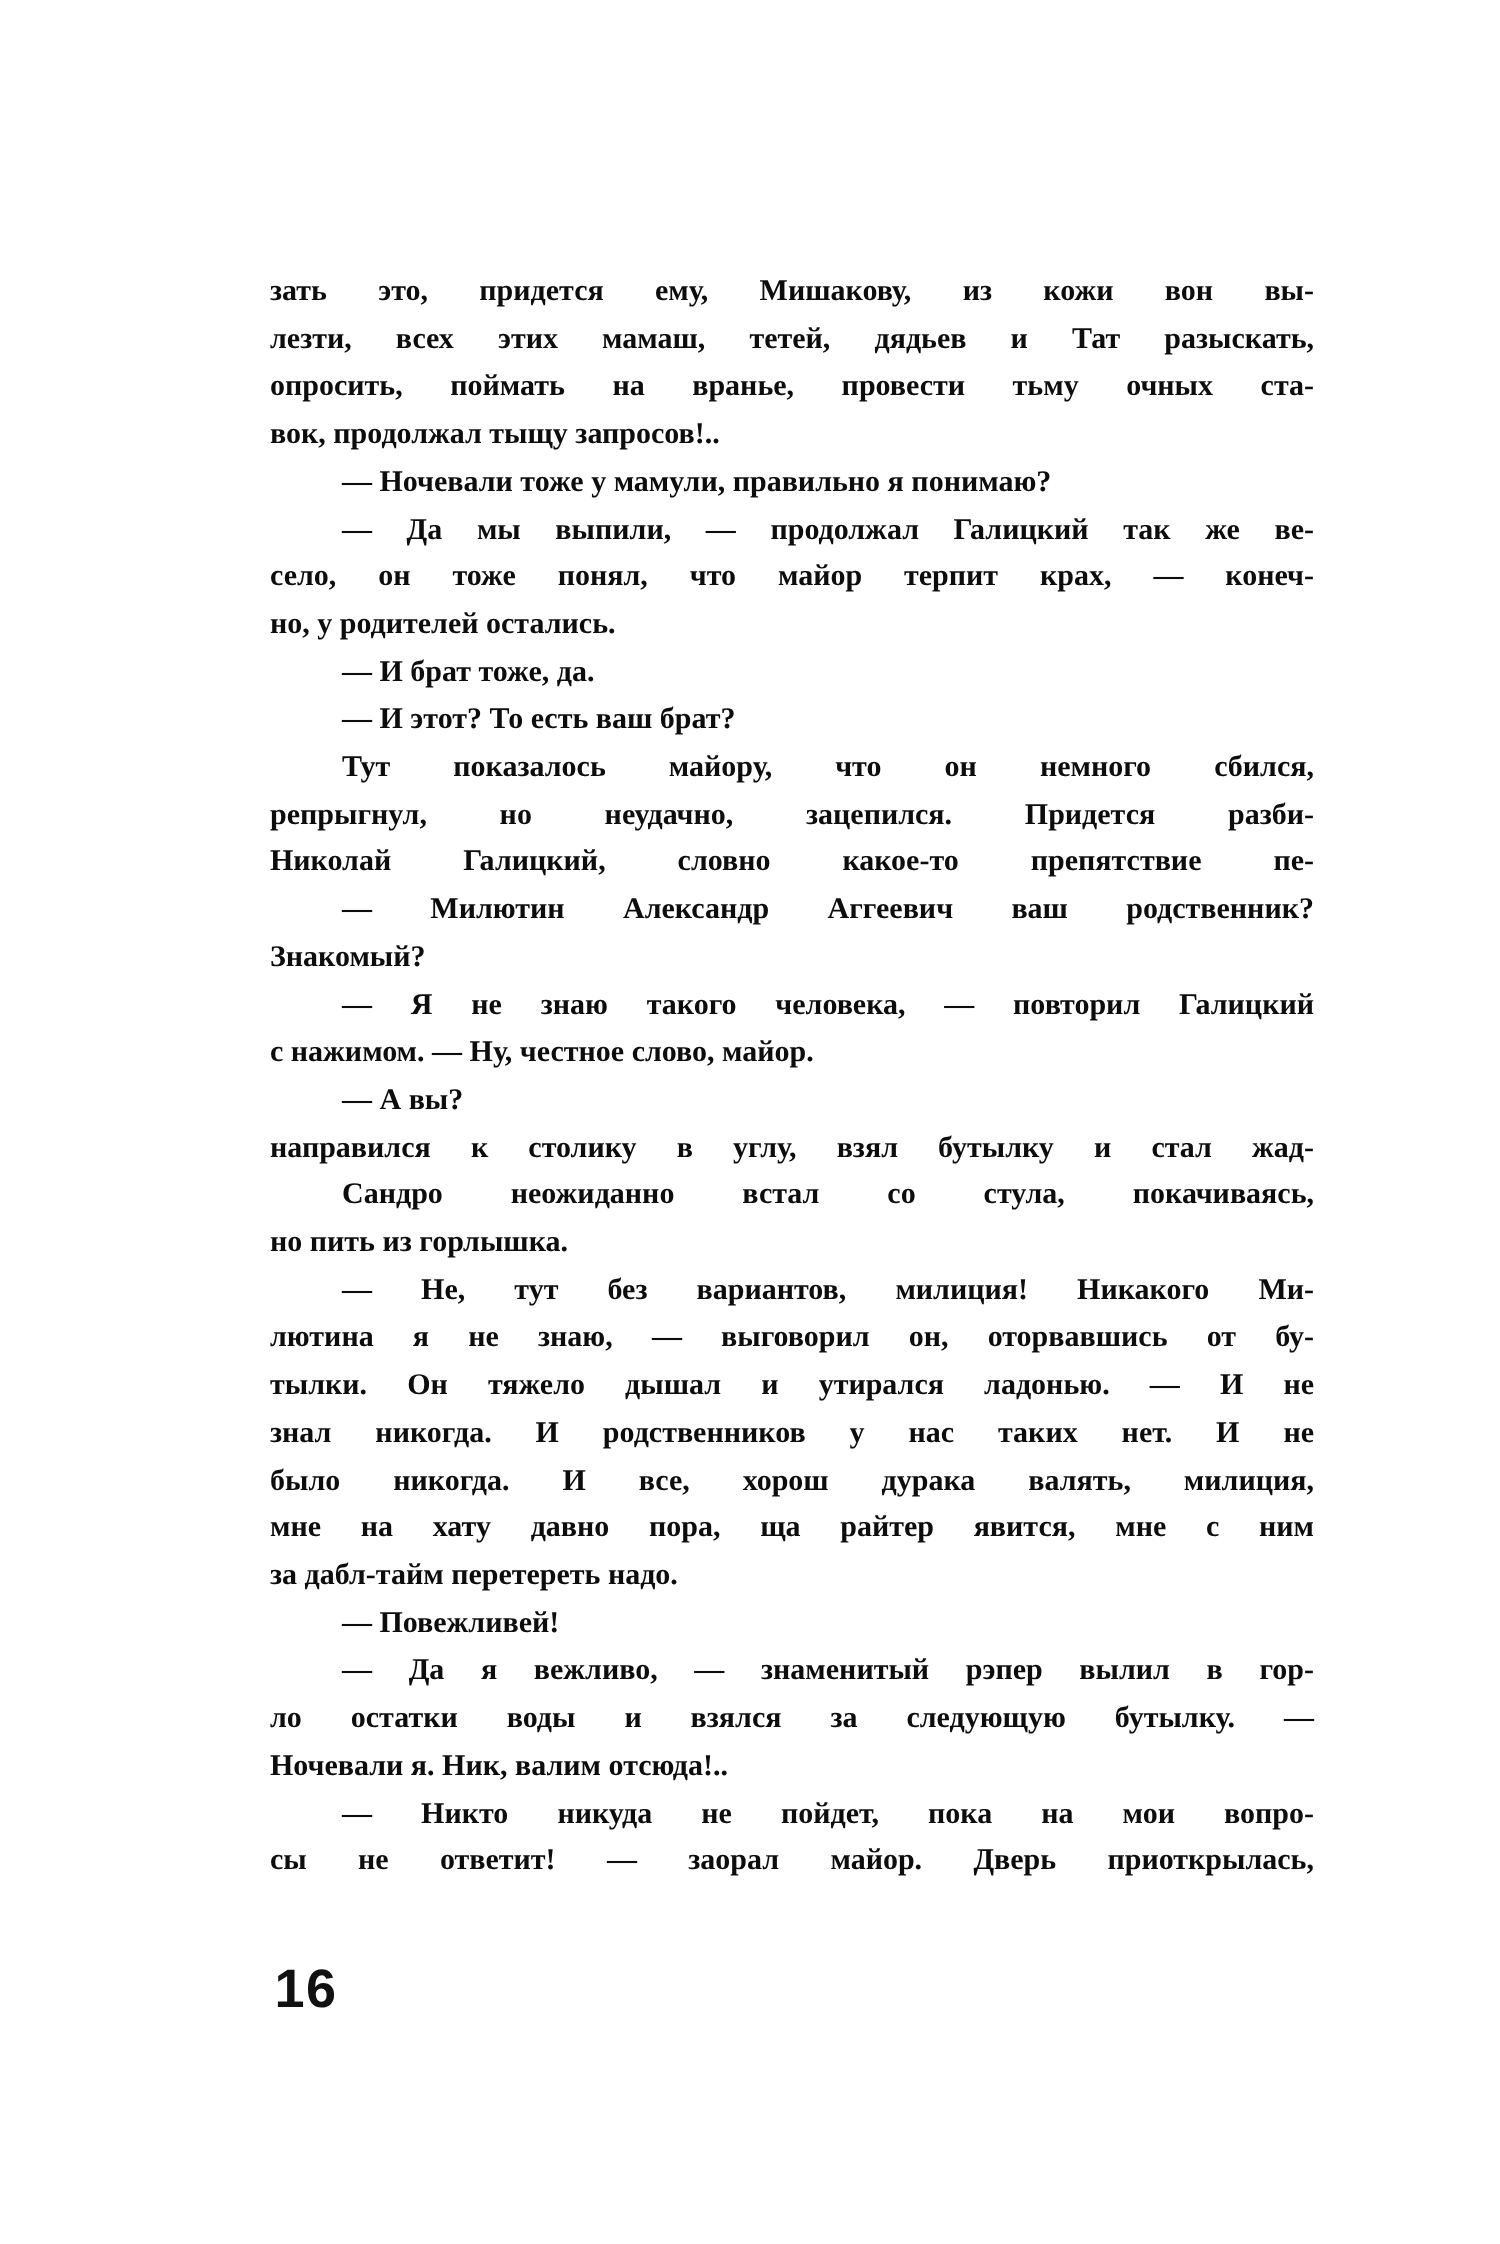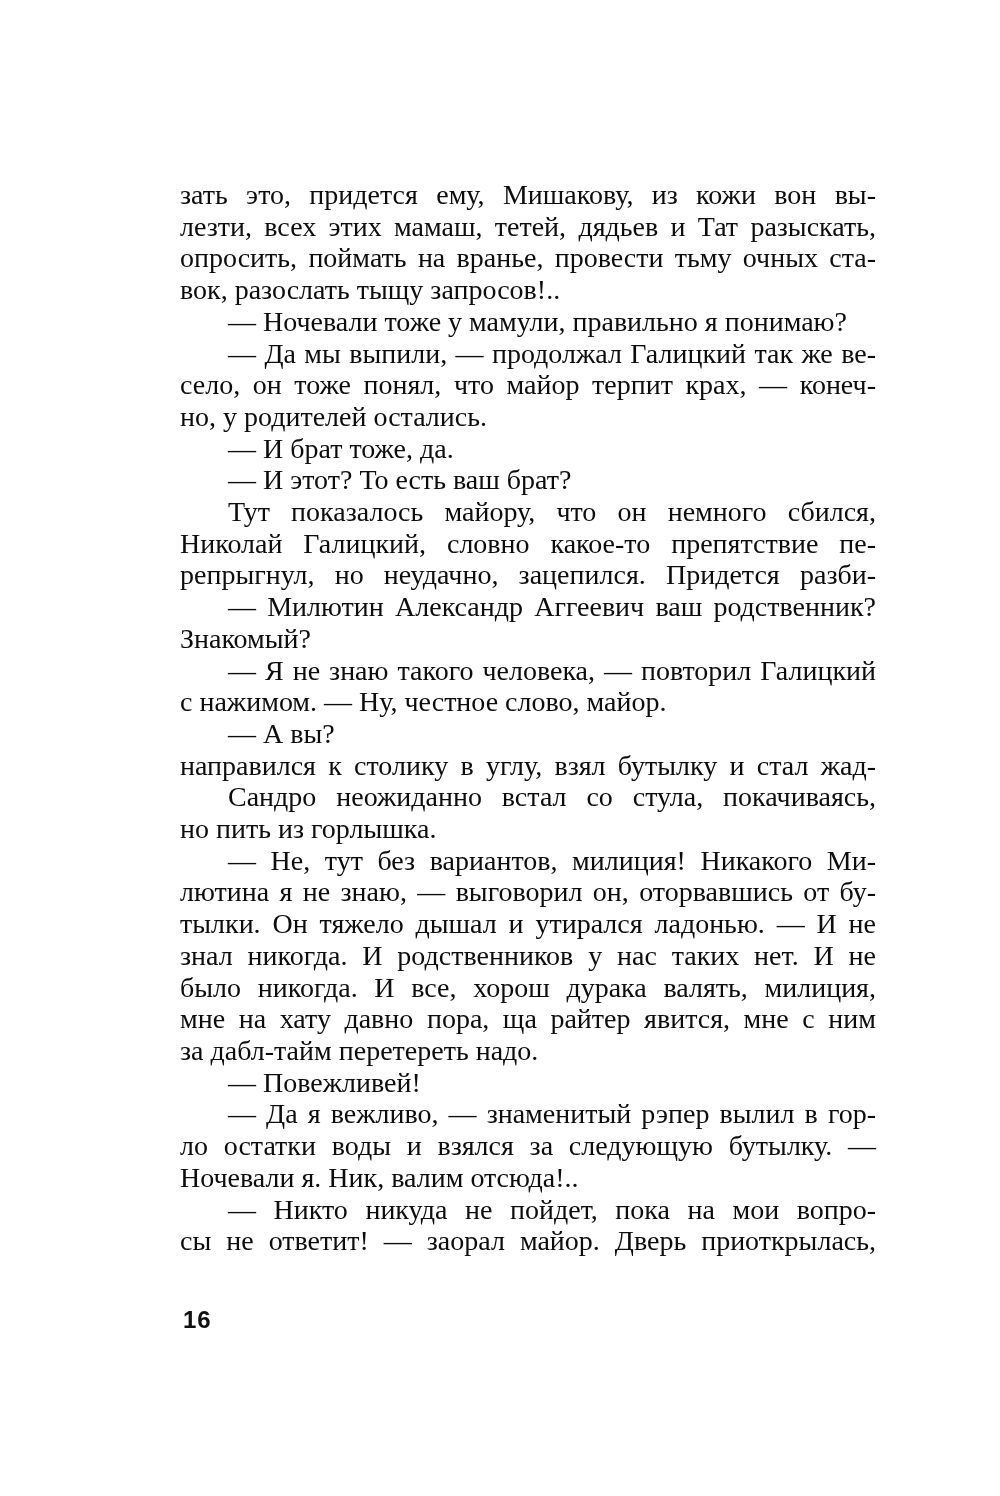--- a/index.html
+++ b/index.html
@@ -10,60 +10,61 @@
     background: #ffffff;
     font-family: "Liberation Serif", serif;
     color: #0d0d0d;
     overflow: hidden;
   }
   .text-block {
     position: absolute;
     left: 180px;
     top: 179px;
     width: 696px;
-    font-size: 28px;
+    font-size: 20px;
     line-height: 31.7px;
+    font-weight: bold;
   }
   .line {
     text-align: justify;
     text-align-last: justify;
     text-justify: inter-word;
   }
   .line.first { text-indent: 48px; }
   .line.last  { text-align-last: left; }
   .page-number {
     position: absolute;
     left: 183px;
     top: 1308px;
     font-family: "Liberation Sans", sans-serif;
     font-weight: 700;
-    font-size: 24px;
+    font-size: 36px;
     line-height: 1;
     color: #111111;
     letter-spacing: 1px;
   }
 </style>
 </head>
 <body>
 
 <main class="page">
   <section class="text-block">
       <div class="line">зать это, придется ему, Мишакову, из кожи вон вы-</div>
       <div class="line">лезти, всех этих мамаш, тетей, дядьев и Тат разыскать,</div>
       <div class="line">опросить, поймать на вранье, провести тьму очных ста-</div>
-      <div class="line last">вок, разослать тыщу запросов!..</div>
+      <div class="line last">вок, продолжал тыщу запросов!..</div>
       <div class="line first last">— Ночевали тоже у мамули, правильно я понимаю?</div>
       <div class="line first">— Да мы выпили, — продолжал Галицкий так же ве-</div>
       <div class="line">село, он тоже понял, что майор терпит крах, — конеч-</div>
       <div class="line last">но, у родителей остались.</div>
       <div class="line first last">— И брат тоже, да.</div>
       <div class="line first last">— И этот? То есть ваш брат?</div>
       <div class="line first">Тут показалось майору, что он немного сбился,</div>
+      <div class="line">репрыгнул, но неудачно, зацепился. Придется разби-</div>
       <div class="line">Николай Галицкий, словно какое-то препятствие пе-</div>
-      <div class="line">репрыгнул, но неудачно, зацепился. Придется разби-</div>
       <div class="line first">— Милютин Александр Аггеевич ваш родственник?</div>
       <div class="line last">Знакомый?</div>
       <div class="line first">— Я не знаю такого человека, — повторил Галицкий</div>
       <div class="line last">с нажимом. — Ну, честное слово, майор.</div>
       <div class="line first last">— А вы?</div>
       <div class="line">направился к столику в углу, взял бутылку и стал жад-</div>
       <div class="line first">Сандро неожиданно встал со стула, покачиваясь,</div>
       <div class="line last">но пить из горлышка.</div>
       <div class="line first">— Не, тут без вариантов, милиция! Никакого Ми-</div>
       <div class="line">лютина я не знаю, — выговорил он, оторвавшись от бу-</div>

